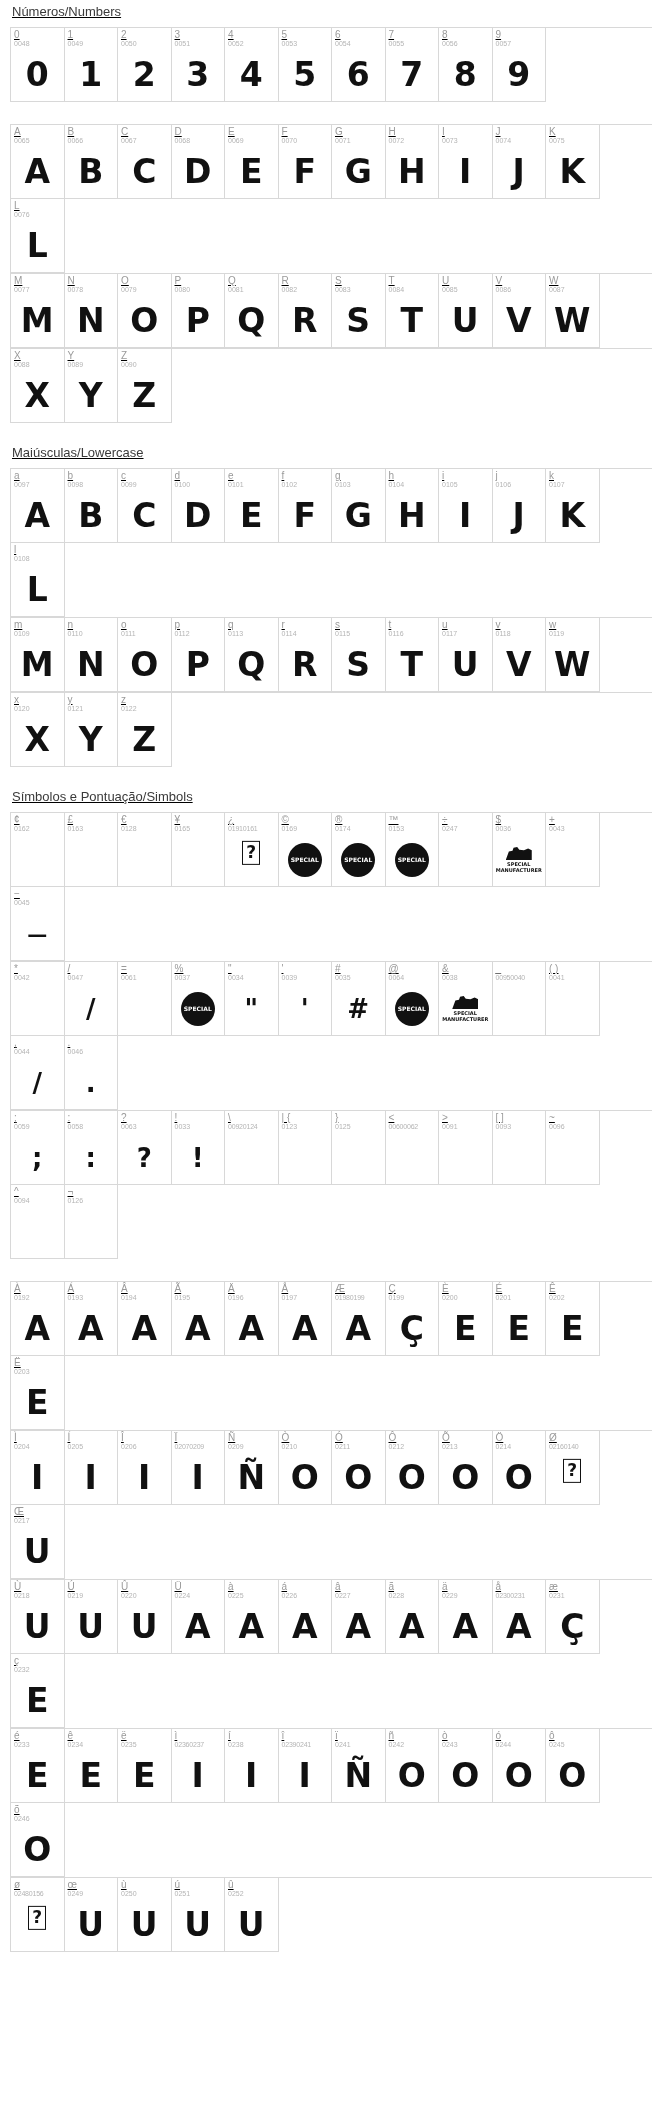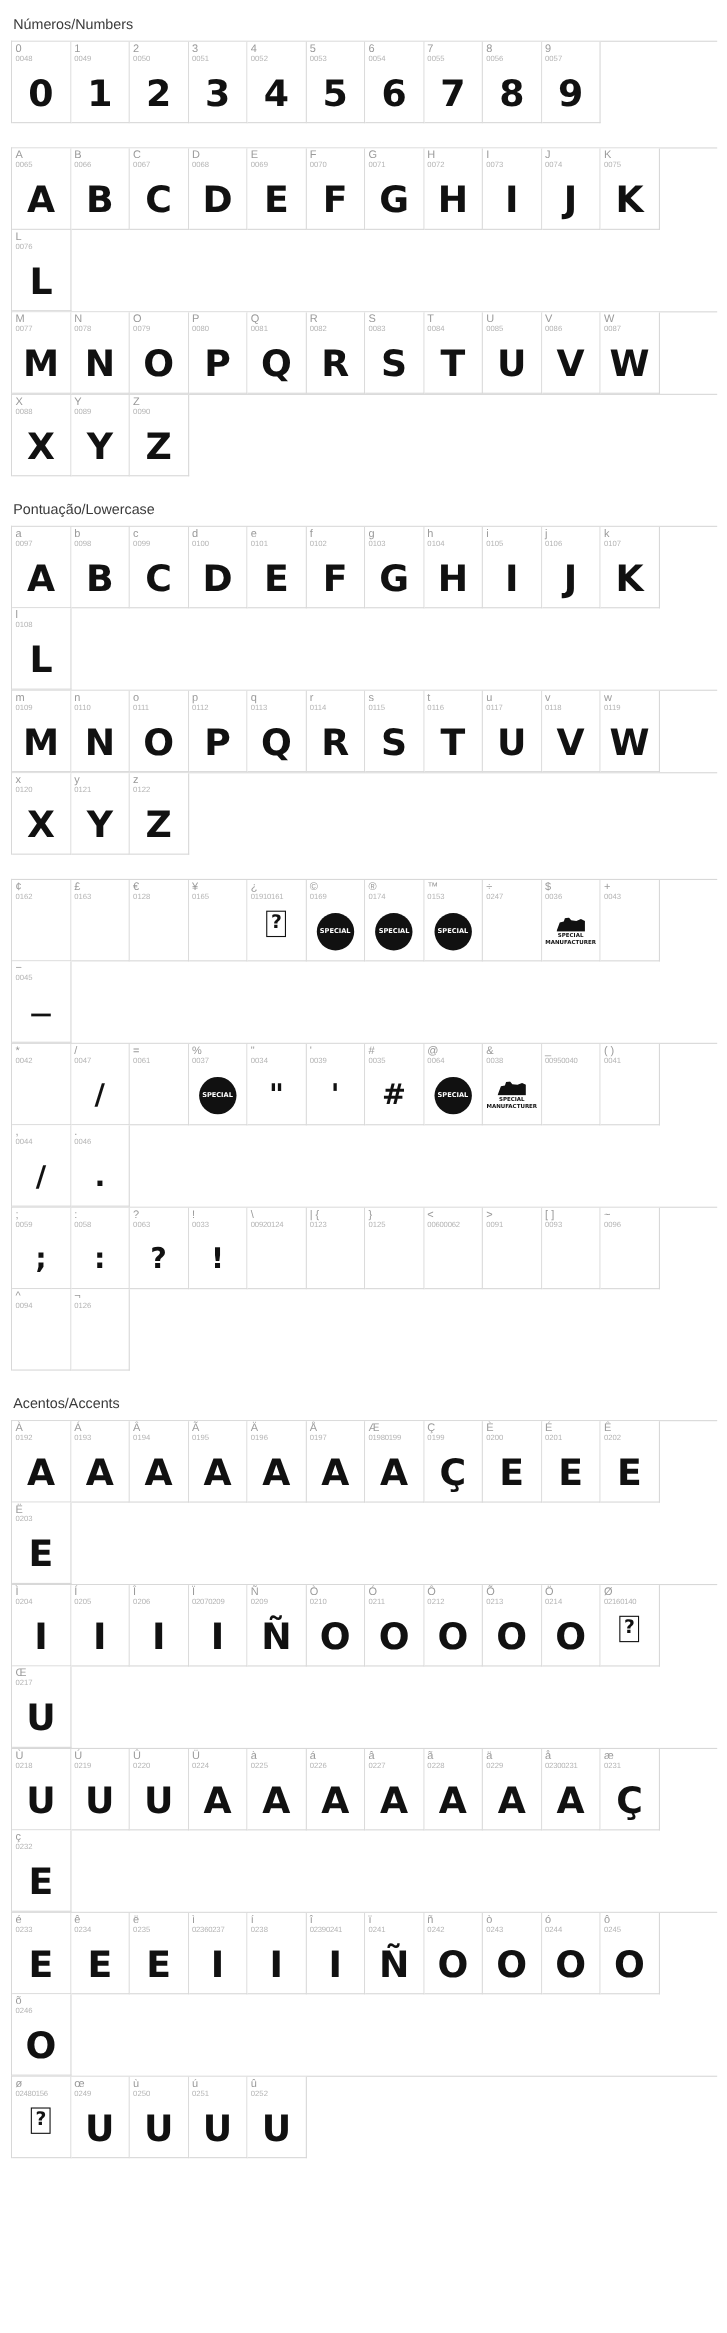--- a/index.html
+++ b/index.html
@@ -5,21 +5,21 @@
   * { box-sizing: border-box; }
   html, body {
     margin: 0; padding: 0;
     background: #ffffff;
     font-family: "Liberation Sans", sans-serif;
   }
   body {
     width: 661px;
     padding: 0 0 20px 0;
   }
-  .page { width: 568px; padding-left: 10px; padding-top: 14px; }
+  .page { width: 568px; padding-left: 10px; padding-top: 4px; text-decoration: underline; }
 
   .section { margin-bottom: 22px; }
   .section-title {
     font-size: 13px;
     color: #3a3a3a;
     margin: 0 0 8px 2px;
     font-weight: normal;
   }
 
   .grid {
@@ -384,21 +384,21 @@
           <div class="cell">
             <div class="hdr">
               <span class="chr">Z</span>
             </div>
             <span class="code">0090</span>
             <div class="glyph">Z</div>
           </div>
         </div>
       </div>
       <div class="section">
-        <div class="section-title">Pontuação/Lowercase</div>
+        <div class="section-title">Maiúsculas/Lowercase</div>
         <div class="grid">
           <div class="cell">
             <div class="hdr">
               <span class="chr">a</span>
             </div>
             <span class="code">0097</span>
             <div class="glyph">A</div>
           </div>
           <div class="cell">
             <div class="hdr">
@@ -575,20 +575,21 @@
           <div class="cell">
             <div class="hdr">
               <span class="chr">z</span>
             </div>
             <span class="code">0122</span>
             <div class="glyph">Z</div>
           </div>
         </div>
       </div>
       <div class="section">
+        <div class="section-title">Símbolos e Pontuação/Simbols</div>
         <div class="grid">
           <div class="cell">
             <div class="hdr">
               <span class="chr">¢</span>
             </div>
             <span class="code">0162</span>
             <div class="glyph"></div>
           </div>
           <div class="cell">
             <div class="hdr">
@@ -871,21 +872,20 @@
           <div class="cell">
             <div class="hdr">
               <span class="chr">¬</span>
             </div>
             <span class="code">0126</span>
             <div class="glyph"></div>
           </div>
         </div>
       </div>
       <div class="section">
-        <div class="section-title">Acentos/Accents</div>
         <div class="grid">
           <div class="cell">
             <div class="hdr">
               <span class="chr">À</span>
             </div>
             <span class="code">0192</span>
             <div class="glyph">A</div>
           </div>
           <div class="cell">
             <div class="hdr">

